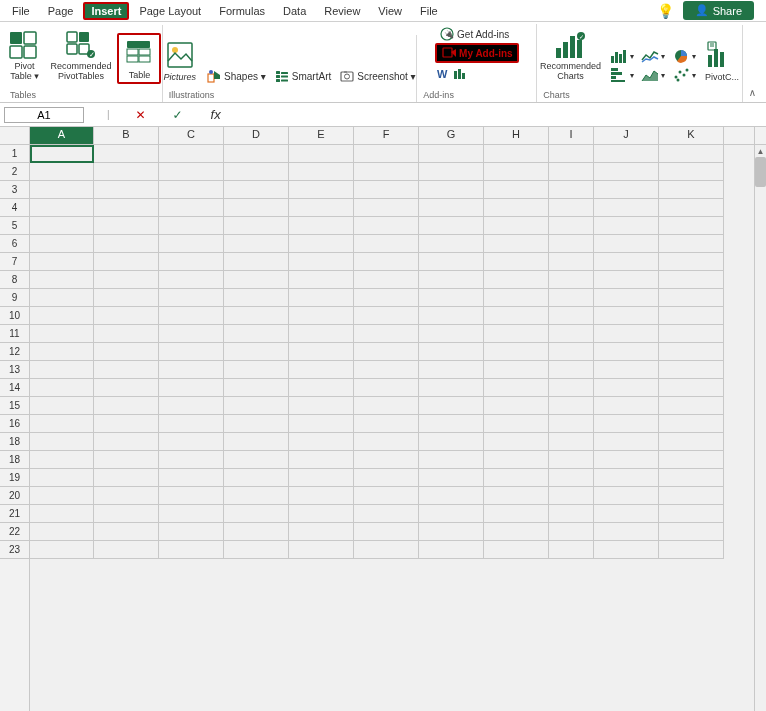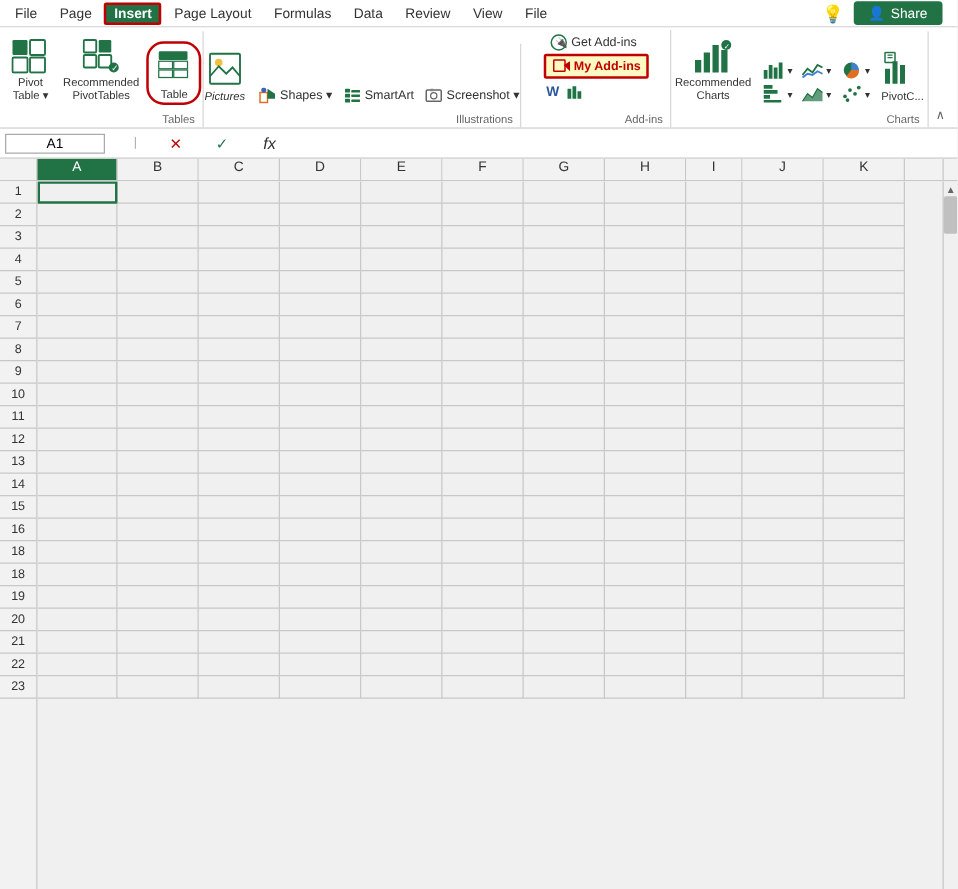--- a/index.html
+++ b/index.html
@@ -55,21 +55,21 @@
       display: flex;
       align-items: flex-end;
       gap: 2px;
       flex: 1;
       padding-bottom: 2px;
     }
 
     .ribbon-group-label {
       font-size: 9px;
       color: #666;
-      text-align: right;
+      text-align: left;
       padding: 2px 0;
       width: 100%;
       border-top: none;
       margin-top: 2px;
     }
 
     
     .ribbon-btn-large {
       display: flex;
       flex-direction: column;
@@ -116,21 +116,21 @@
     }
 
     
     .ribbon-btn-highlighted {
       border: 2px solid #c00000 !important;
       background: #fff !important;
     }
 
     
     .my-addins-btn {
-      background: #fef9c3;
+      background: #000000;
       border: 2px solid #c00000;
       border-radius: 3px;
       color: #c00000;
     }
 
     
     .tab-insert {
       border: 2px solid #c00000;
       font-weight: bold;
     }
@@ -405,21 +405,21 @@
               <rect x="13" y="1" width="10" height="10" fill="#217346" rx="1"></rect>
               <rect x="1" y="13" width="10" height="10" fill="none" stroke="#217346" stroke-width="1.5" rx="1"></rect>
               <rect x="13" y="13" width="10" height="10" fill="none" stroke="#217346" stroke-width="1.5" rx="1"></rect>
               <circle cx="25" cy="23" r="4" fill="#217346"></circle>
               <text x="23" y="26" font-size="7" fill="white">✓</text>
             </svg>
           </div>
           <span style="font-size:9px;line-height:1.1;text-align:center;">Recommended<br>PivotTables</span>
         </div>
 
-        <div class="ribbon-btn-large ribbon-btn-highlighted" style="border:2px solid #c00000;border-radius:14px;">
+        <div class="ribbon-btn-large ribbon-btn-highlighted" style="border:2px solid #c00000;border-radius:2px;">
           <div class="btn-icon-large">
             <svg width="26" height="26" viewBox="0 0 26 26">
               <rect x="1" y="1" width="23" height="7" fill="#217346" rx="1"></rect>
               <rect x="1" y="9" width="11" height="6" fill="none" stroke="#217346" stroke-width="1"></rect>
               <rect x="13" y="9" width="11" height="6" fill="none" stroke="#217346" stroke-width="1"></rect>
               <rect x="1" y="16" width="11" height="6" fill="none" stroke="#217346" stroke-width="1"></rect>
               <rect x="13" y="16" width="11" height="6" fill="none" stroke="#217346" stroke-width="1"></rect>
             </svg>
           </div>
           <span style="font-size:9px;">Table</span>

